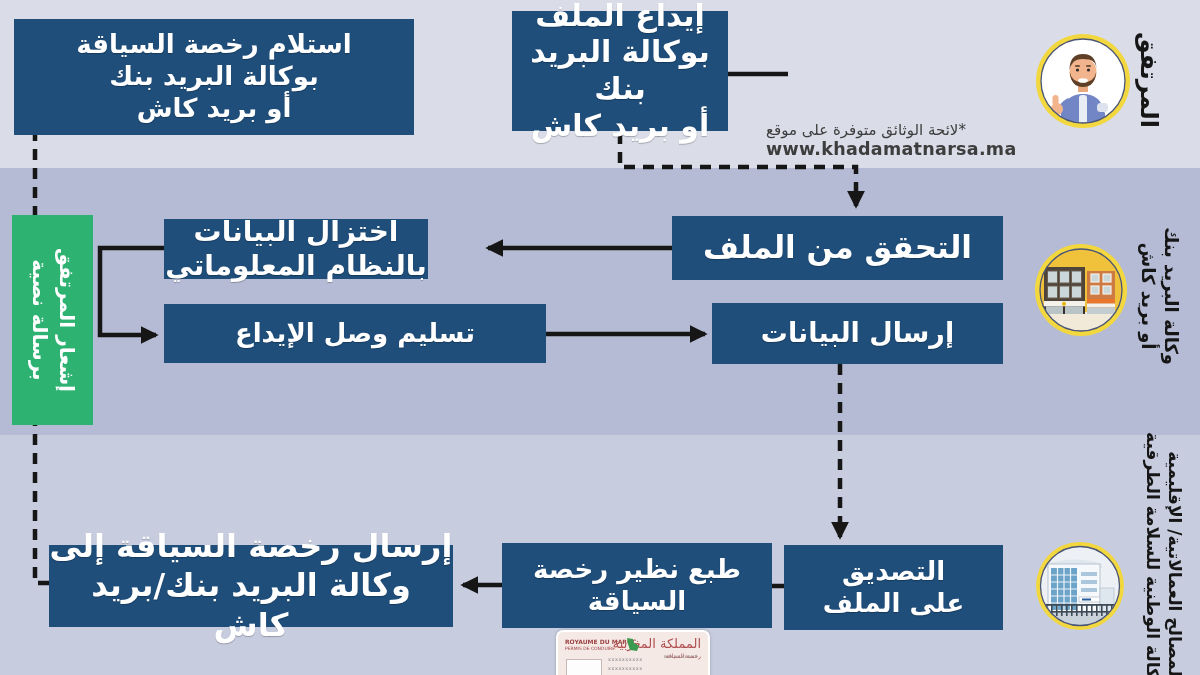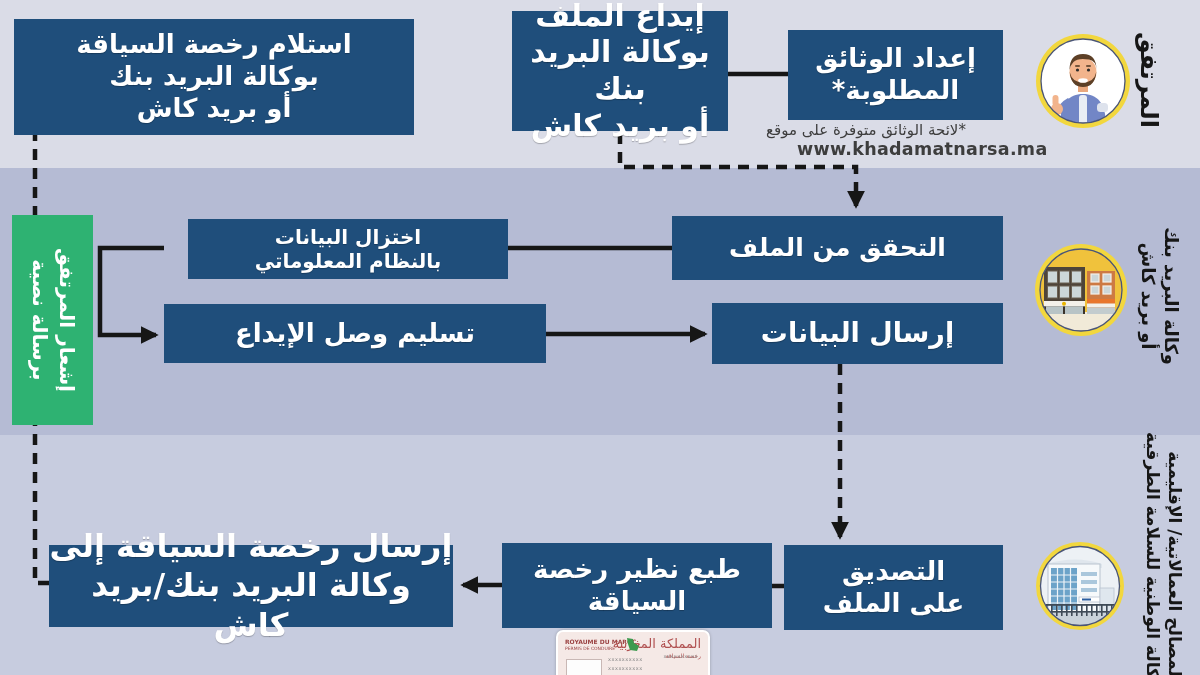--- a/index.html
+++ b/index.html
@@ -31,21 +31,21 @@
   }
   .sms-box .rot-txt{color:#fff;font-weight:700;font-size:20px;line-height:1.35;}
   .rot-label{position:absolute;width:0;height:0;}
   .rot-label .rot-txt{color:#161616;font-weight:700;}
   .label-user .rot-txt{font-size:24px;}
   .label-agency .rot-txt{font-size:18px;line-height:1.3;}
   .label-narsa .rot-txt{font-size:17px;line-height:1.3;}
   .icon{position:absolute;}
   .footnote{position:absolute;left:766px;top:121px;width:262px;text-align:left;color:var(--footnote-gray);}
   .footnote .note{font-size:15px;direction:rtl;}
-  .footnote .website{font-size:17.5px;font-weight:700;letter-spacing:.3px;margin-left:31px;}
+  .footnote .website{font-size:17.5px;font-weight:700;letter-spacing:.3px;}
   
   .card{
     position:absolute;left:556px;top:630px;width:150px;height:94px;
     background:#f5e9e6;border:2px solid #fff;border-radius:7px;
     box-shadow:0 0 3px rgba(60,60,60,.35);font-weight:400;
   }
   .card .fr{position:absolute;left:7px;top:6px;text-align:left;color:#9b4242;line-height:1.25;}
   .card .fr .l1{font-size:6px;font-weight:700;}
   .card .fr .l2{font-size:4.5px;}
   .card .ar{position:absolute;right:7px;top:4px;text-align:right;color:#b05050;direction:rtl;line-height:1.25;}
@@ -88,30 +88,28 @@
       <path d="M49,583 L35,583 L35,131" stroke-dasharray="11 8"></path>
     </g>
   </svg>
 
   <div class="step" style="left:14px;top:19px;width:400px;height:116px;font-size:26px;">استلام رخصة السياقة
 بوكالة البريد بنك
 أو بريد كاش</div>
   <div class="step" style="left:512px;top:11px;width:216px;height:120px;font-size:30px;">إيداع الملف
 بوكالة البريد بنك
 أو بريد كاش</div>
-  <div class="step" style="left:788px;top:30px;width:215px;height:90px;font-size:26px;">إعداد الوثائق
-المطلوبة*</div>
 
   <div class="footnote">
     <div class="note">*لائحة الوثائق متوفرة على موقع</div>
     <div class="website">www.khadamatnarsa.ma</div>
   </div>
 
-  <div class="step" style="left:672px;top:216px;width:331px;height:64px;font-size:25px;">التحقق من الملف</div>
-  <div class="step" style="left:164px;top:219px;width:320px;height:60px;font-size:20px;margin-left:24px;">اختزال البيانات
+  <div class="step" style="left:672px;top:216px;width:331px;height:64px;font-size:31px;">التحقق من الملف</div>
+  <div class="step" style="left:164px;top:219px;width:264px;height:60px;font-size:28px;">اختزال البيانات
 بالنظام المعلوماتي</div>
   <div class="step" style="left:164px;top:304px;width:382px;height:59px;font-size:26px;">تسليم وصل الإيداع</div>
   <div class="step" style="left:712px;top:303px;width:291px;height:61px;font-size:27px;">إرسال البيانات</div>
 
   <div class="step" style="left:784px;top:545px;width:219px;height:85px;font-size:26px;">التصديق
 على الملف</div>
   <div class="step" style="left:502px;top:543px;width:270px;height:85px;font-size:26px;">طبع نظير رخصة
 السياقة</div>
   <div class="step" style="left:49px;top:545px;width:404px;height:82px;font-size:32px;">إرسال رخصة السياقة إلى
 وكالة البريد بنك/بريد كاش</div>

